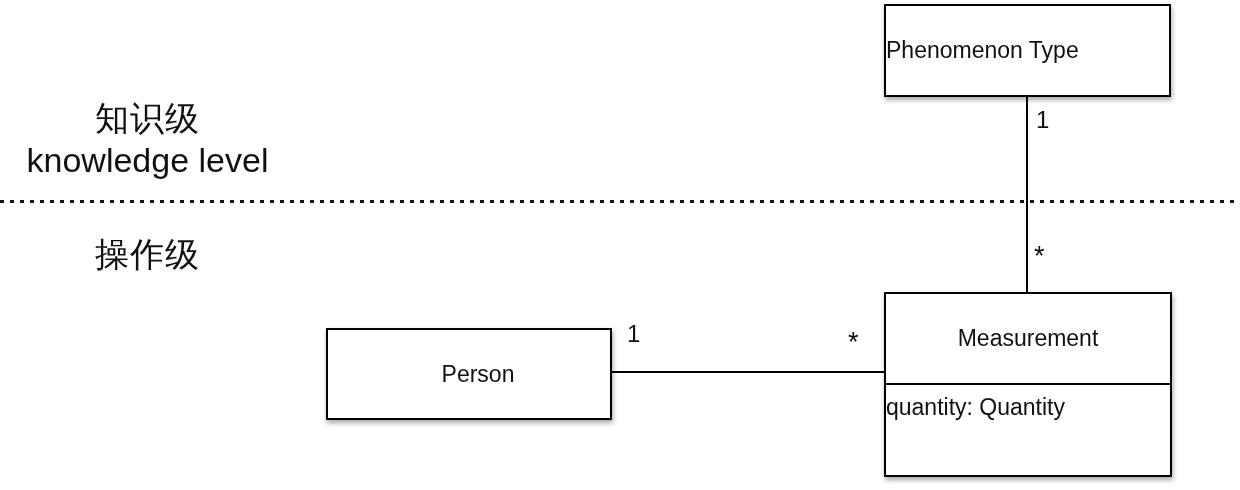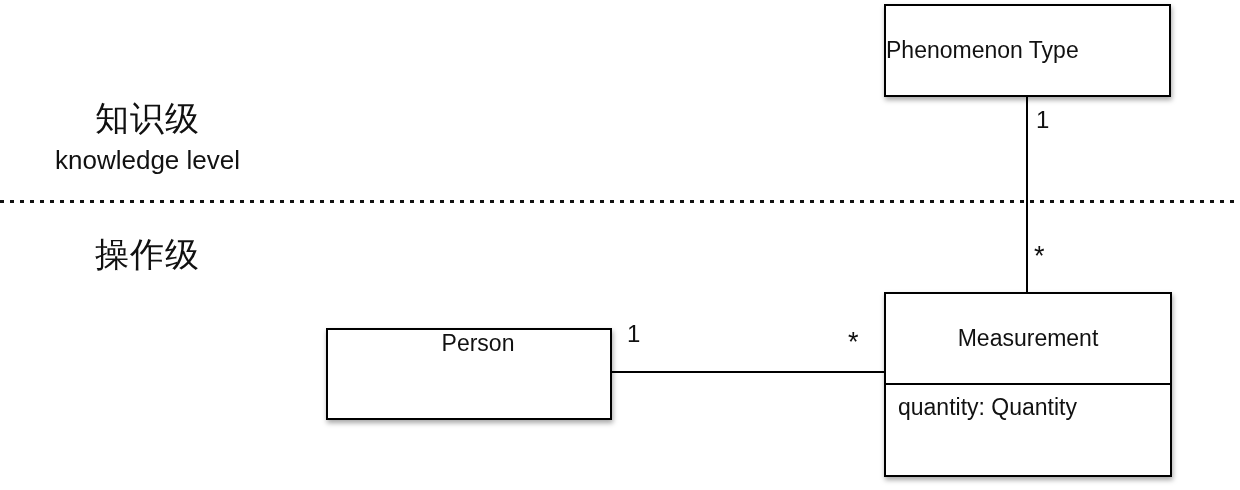--- a/index.html
+++ b/index.html
@@ -23,21 +23,21 @@
     left: 5px;
     width: 285px;
     text-align: center;
   }
   .level-label .zh {
     font-size: 34px;
     line-height: 44px;
     letter-spacing: 1px;
   }
   .level-label .en {
-    font-size: 26px;
+    font-size: 34px;
     line-height: 40px;
   }
   .level-knowledge { top: 96px; }
   .level-operational { top: 232px; }
 
   
   .separator {
     position: absolute;
     left: 0;
     top: 200px;
@@ -56,36 +56,36 @@
     font-size: 23px;
   }
   .box-phenomenon-type {
     left: 884px; top: 4px;
     width: 287px; height: 93px;
     display: flex; align-items: center; justify-content: flex-start;
   }
   .box-person {
     left: 326px; top: 328px;
     width: 286px; height: 92px;
-    display: flex; justify-content: center; padding-left: 18px;
+    display: flex; align-items: center; justify-content: center; padding-left: 18px;
   }
   .box-measurement {
     left: 884px; top: 292px;
     width: 288px; height: 185px;
     display: flex; flex-direction: column;
   }
   .box-measurement .name-compartment {
     box-sizing: border-box;
     height: 91px;
     border-bottom: 2.5px solid #000;
     display: flex; align-items: center; justify-content: center;
   }
   .box-measurement .attr-compartment {
     flex: 1;
-    padding: 9px 12px;
+    padding: 9px 0;
     text-align: left;
   }
 
   
   .line { position: absolute; background: #000; }
   .line-type-instance {
     left: 1026px; top: 97px;
     width: 2px; height: 195px;
   }
   .line-person-measurement {

